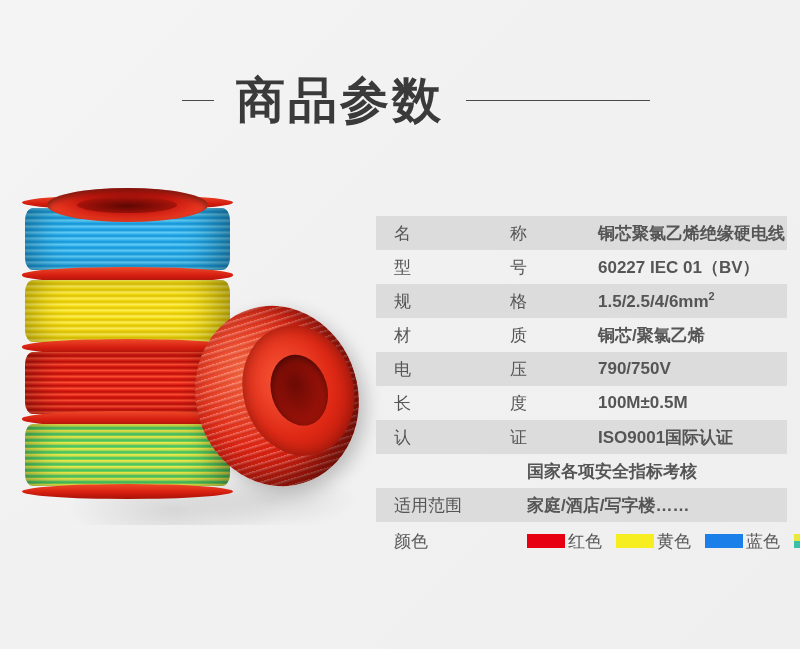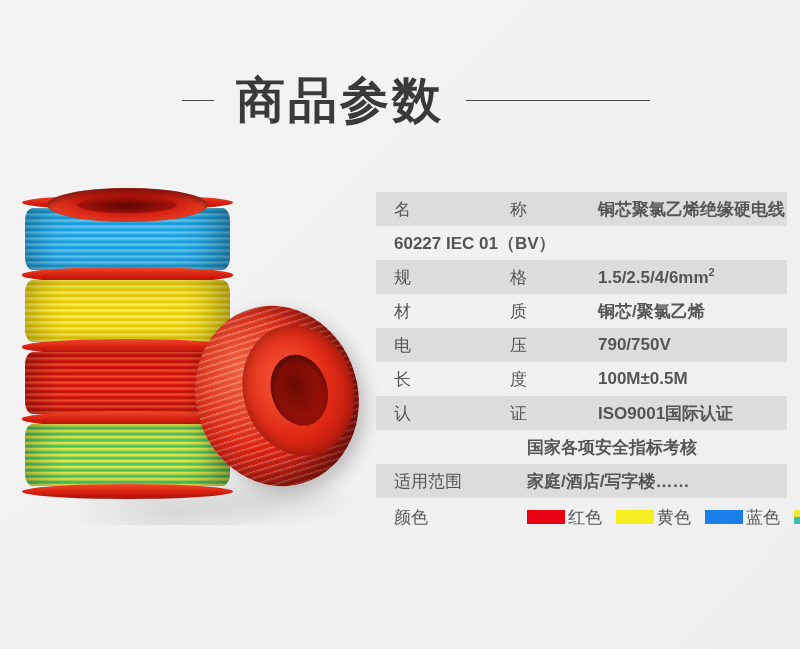--- a/index.html
+++ b/index.html
@@ -181,21 +181,21 @@
     width: 56px; height: 72px;
     border-radius: 50%;
     background: radial-gradient(ellipse at 45% 40%, #6d0a04 0%, #9a1209 65%, #c01b0f 100%);
     box-shadow: inset 0 3px 9px rgba(0,0,0,.55);
   }
 
   
   .spec-table {
     position: absolute;
     left: 376px;
-    top: 192px;
+    top: 216px;
     width: 411px;
   }
   .spec-row {
     display: flex;
     align-items: center;
     height: 34px;
     box-sizing: border-box;
     padding-left: 18px;
   }
   .spec-row.shaded { background: #dcdcdc; }
@@ -308,20 +308,21 @@
   </div>
 
   <div class="spec-table">
 
     <div class="spec-row shaded">
       <span class="spec-label spread">名称</span>
       <span class="spec-value">铜芯聚氯乙烯绝缘硬电线</span>
     </div>
 
     <div class="spec-row plain">
+      <span class="spec-label spread">型号</span>
       <span class="spec-value">60227 IEC 01（BV）</span>
     </div>
 
     <div class="spec-row shaded">
       <span class="spec-label spread">规格</span>
       <span class="spec-value"><span>1.5/2.5/4/6mm</span><sup>2</sup></span>
     </div>
 
     <div class="spec-row plain">
       <span class="spec-label spread">材质</span>

